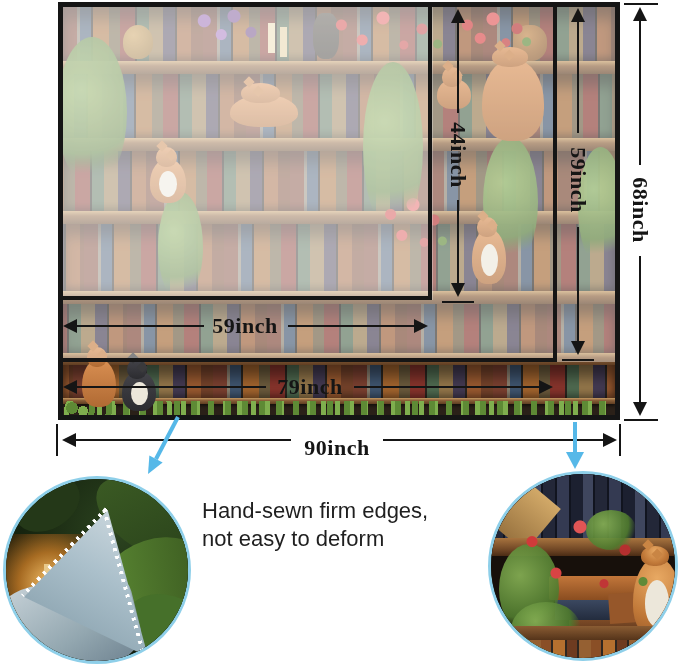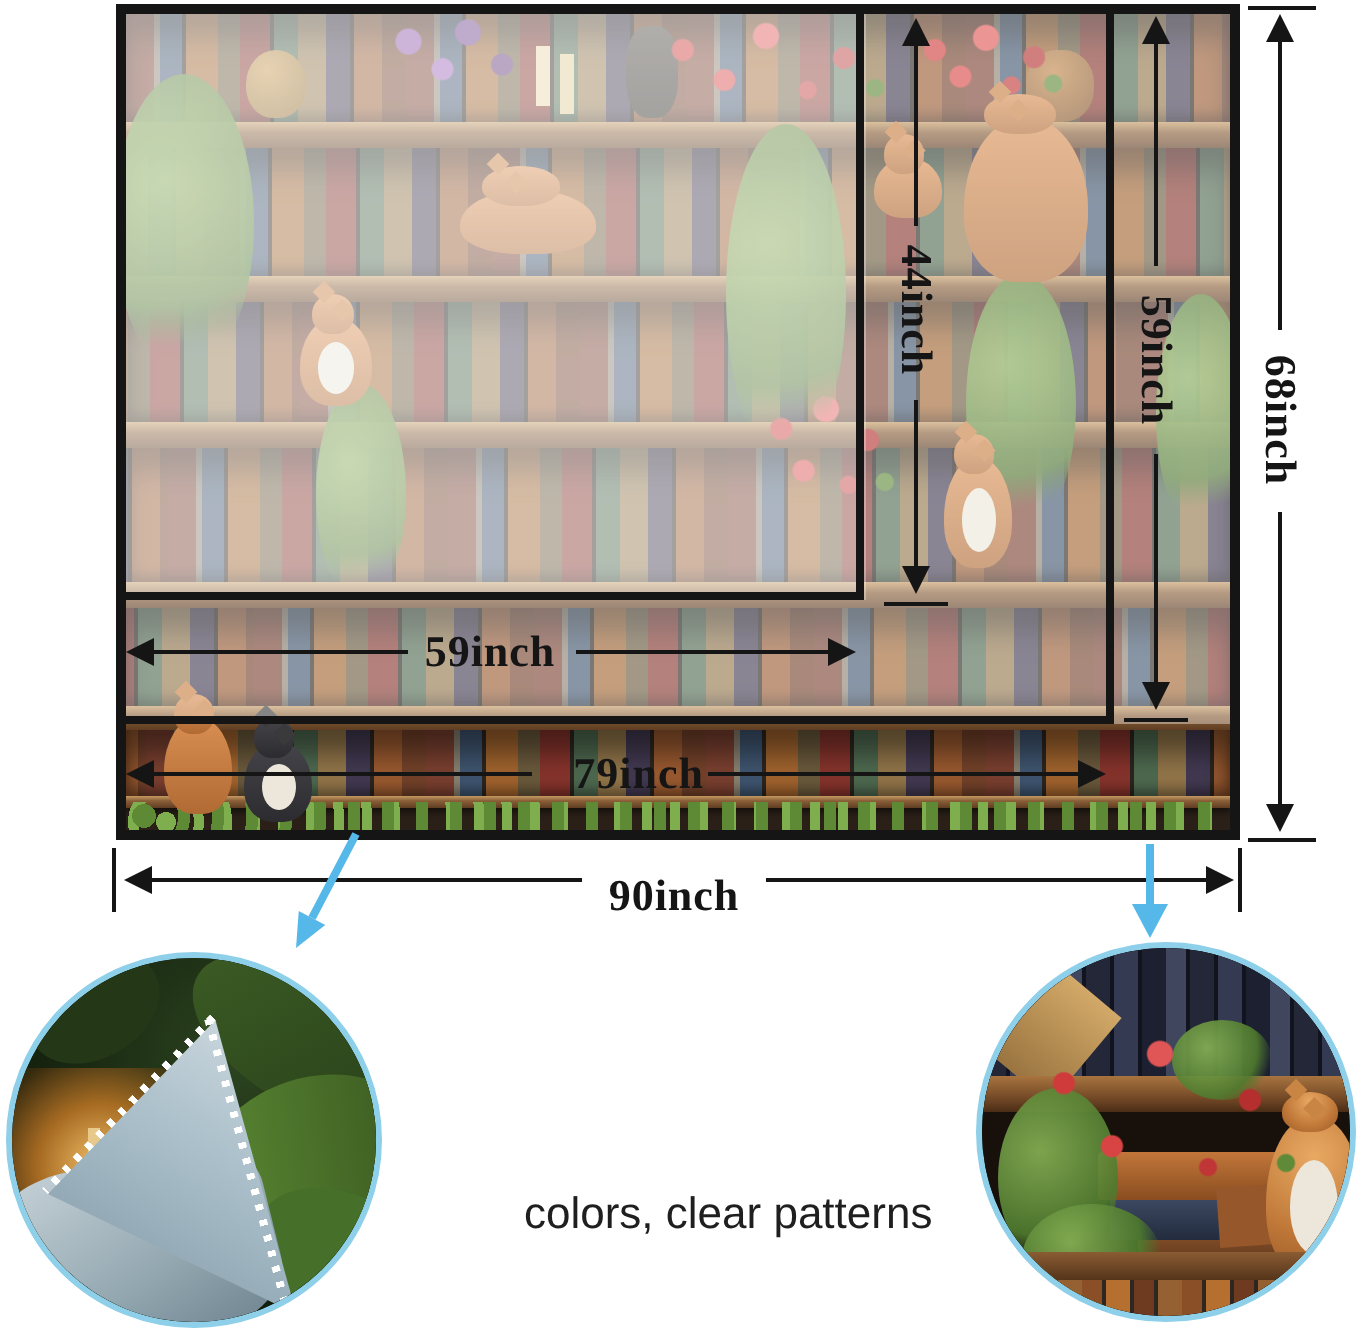--- a/index.html
+++ b/index.html
@@ -167,21 +167,21 @@
     <div class="ah ah-left" style="left:63px;top:319px;"></div>
     <div class="shaft-h" style="left:76px;top:325px;width:128px;"></div>
     <div class="dim-label" style="left:204px;top:314px;width:82px;">59inch</div>
     <div class="shaft-h" style="left:288px;top:325px;width:126px;"></div>
     <div class="ah ah-right" style="left:414px;top:319px;"></div>
   </div>
 
   <div>
     <div class="ah ah-left" style="left:63px;top:380px;"></div>
     <div class="shaft-h" style="left:76px;top:386px;width:190px;"></div>
-    <div class="dim-label" style="left:268px;top:375px;width:84px;text-align:right;">79inch</div>
+    <div class="dim-label" style="left:268px;top:375px;width:84px;">79inch</div>
     <div class="shaft-h" style="left:354px;top:386px;width:185px;"></div>
     <div class="ah ah-right" style="left:539px;top:380px;"></div>
   </div>
 
   <div>
     <div class="tick-v" style="left:56px;top:424px;height:32px;"></div>
     <div class="ah ah-left" style="left:62px;top:433px;"></div>
     <div class="shaft-h" style="left:75px;top:439px;width:216px;"></div>
     <div class="dim-label" style="left:293px;top:436px;width:88px;">90inch</div>
     <div class="shaft-h" style="left:383px;top:439px;width:220px;"></div>
@@ -225,17 +225,20 @@
         <i class="chest"></i>
       </div>
     <div class="vine" style="left:8px;top:70px;width:60px;height:90px;"></div>
     <div class="vine" style="left:20px;top:128px;width:70px;height:55px;"></div>
     <div class="vine" style="left:95px;top:36px;width:50px;height:40px;"></div>
     <div class="flowers red" style="left:14px;top:34px;width:150px;height:105px;"></div>
     <div class="abs" style="left:0;top:152px;width:190px;height:14px;background:linear-gradient(#8a5c33,#55341a);"></div>
     <div class="abs" style="left:0;top:166px;width:190px;height:24px;background:repeating-linear-gradient(90deg,#8a4f26 0 10px,#2e2620 10px 12px,#b5702f 12px 24px,#2e2620 24px 26px,#6e3b20 26px 36px,#2e2620 36px 38px,#956032 38px 50px);"></div>
   </div>
 
+  <div class="feature-text" style="left:202px;top:497px;">
+    <div>Hand-sewn firm edges,</div>
+    <div>not easy to deform</div>
+  </div>
   <div class="feature-text" style="left:262px;top:593px;">
-    <div>colors, clear patterns</div>
   </div>
 
 </div>
 
 </body></html>

